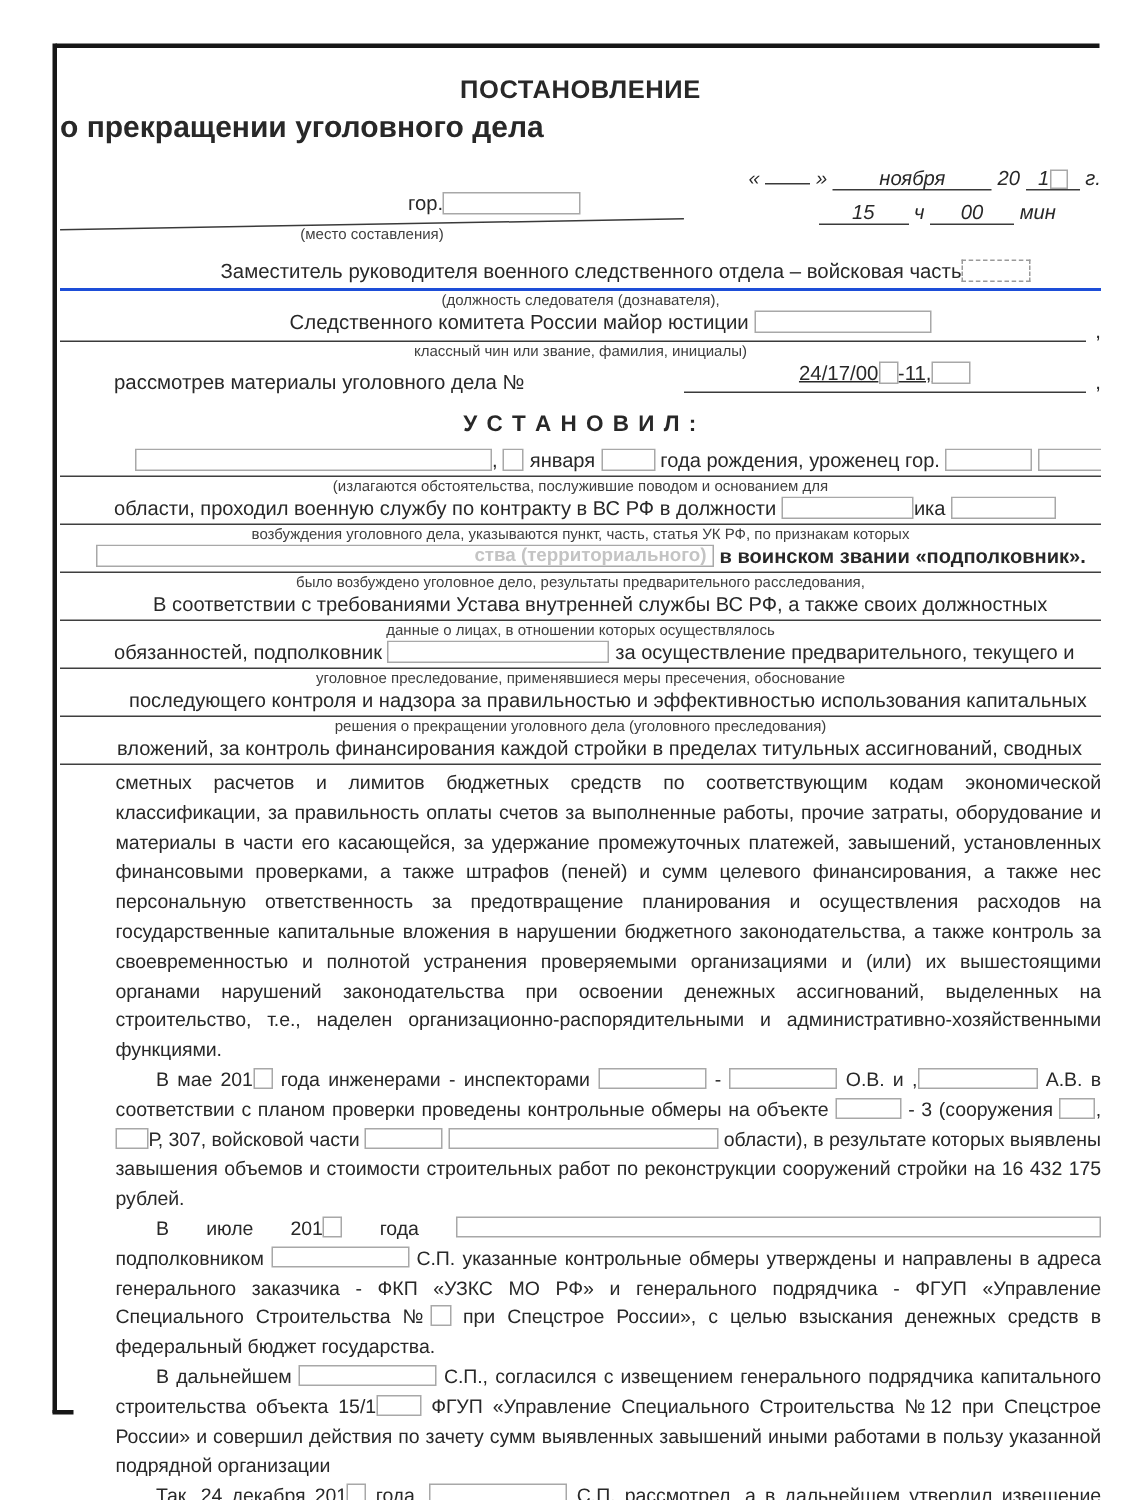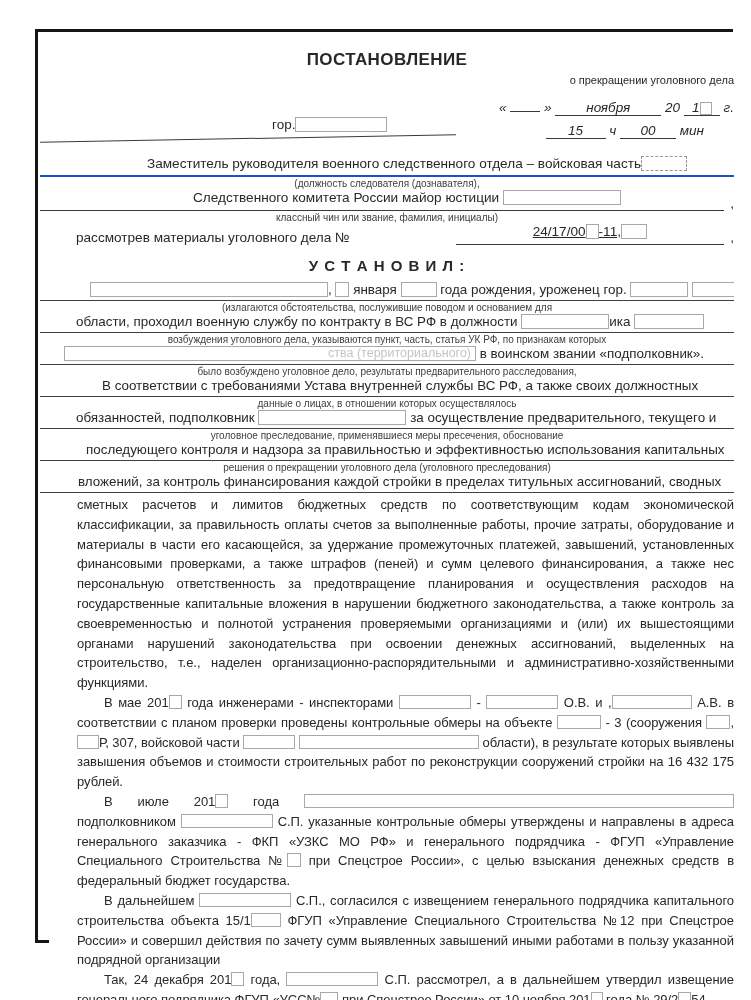--- a/index.html
+++ b/index.html
@@ -9,21 +9,21 @@
     font-family: "Liberation Sans", "DejaVu Sans", sans-serif;
     color: #282828; overflow: hidden; padding-left: 45px;
   }
   .scan-border-top  { position: absolute; top: 29px;  left: 37px; width: 696px; height: 3px; background: #161616; }
   .scan-border-left { position: absolute; top: 29px;  left: 35px; width: 3px;  height: 913px; background: #161616; }
   .scan-border-foot { position: absolute; top: 940px; left: 35px; width: 14px; height: 3px; background: #161616; }
 
   .content { position: absolute; left: 40px; top: 50px; width: 694px; }
 
   .doc-title    { text-align: center; font-weight: bold; font-size: 17px; letter-spacing: .4px; }
-  .doc-subtitle { text-align: right; font-weight: normal; font-size: 11px; margin-top: 4px; }
+  .doc-subtitle { text-align: left; font-weight: bold; font-size: 20px; margin-top: 4px; }
 
   .meta { display: flex; justify-content: space-between; margin-top: 14px; font-size: 13.5px; }
   .place { width: 416px; margin-top: 17px; }
   .place-line { padding-left: 232px; height: 20px; }
   .place-rule { height: 0; border-bottom: 1.5px solid #3a3a3a; transform: rotate(-1deg); margin-top: 1px; }
   .caption { text-align: center; font-size: 10px; color: #3e3e3e; height: 13px; padding-top: 1px; }
   .datetime { width: 268px; font-style: italic; }
   .dt-row { text-align: right; height: 23px; white-space: nowrap; }
   .dt-row.time { padding-right: 30px; }
   .ul { display: inline-block; border-bottom: 1px solid #3a3a3a; text-align: center; }
@@ -69,20 +69,21 @@
   <div class="content">
     <div class="doc-title">ПОСТАНОВЛЕНИЕ</div>
     <div class="doc-subtitle">о прекращении уголовного дела</div>
 
     <div class="meta">
       <div class="place">
         <div class="place-line">
           <span>гор.</span><span class="redact" style="width:92px"></span>
         </div>
         <div class="place-rule"></div>
+        <div class="caption">(место составления)</div>
       </div>
       <div class="datetime">
         <div class="dt-row">
           <span>«</span>
           <span class="ul day"></span>
           <span>»</span>
           <span class="ul month">ноября</span>
           <span>20</span>
           <span class="ul year"><span>1</span><span class="redact" style="width:12px;height:13px"></span></span>
           <span>г.</span>
@@ -117,21 +118,21 @@
       </div>
     </div>
 
     <div class="ustanovil">У С Т А Н О В И Л :</div>
 
     <div id="form-lines">
         <div class="field-line" style="padding-left: 50px;"><span class="redact" style="width: 238px;"></span><span>, </span><span class="redact" style="width: 14px;"></span><span> января </span><span class="redact" style="width: 36px;"></span><span> года рождения, уроженец гор. </span><span class="redact" style="width: 58px;"></span><span> </span><span class="redact" style="width: 86px;"></span></div>
         <div class="caption">(излагаются обстоятельства, послужившие поводом и основанием для</div>
         <div class="field-line" style="padding-left: 36px;"><span>области, проходил военную службу по контракту в ВС РФ в должности </span><span class="redact" style="width: 88px;"></span><span>ика </span><span class="redact" style="width: 70px;"></span></div>
         <div class="caption">возбуждения уголовного дела, указываются пункт, часть, статья УК РФ, по признакам которых</div>
-        <div class="field-line" style="padding-left: 24px;"><span class="redact" style="width: 412px;"><span class="ghost">ства (территориального)</span></span><span> в воинском звании «подполковник».</span></div>
+        <div class="field-line" style="padding-left: 24px; font-weight: bold;"><span class="redact" style="width: 412px;"><span class="ghost">ства (территориального)</span></span><span> в воинском звании «подполковник».</span></div>
         <div class="caption">было возбуждено уголовное дело, результаты предварительного расследования,</div>
         <div class="field-line" style="padding-left: 62px;"><span>В соответствии с требованиями Устава внутренней службы ВС РФ, а также своих должностных</span></div>
         <div class="caption">данные о лицах, в отношении которых осуществлялось</div>
         <div class="field-line" style="padding-left: 36px;"><span>обязанностей, подполковник </span><span class="redact" style="width: 148px;"></span><span> за осуществление предварительного, текущего и</span></div>
         <div class="caption">уголовное преследование, применявшиеся меры пресечения, обоснование</div>
         <div class="field-line" style="padding-left: 46px;"><span>последующего контроля и надзора за правильностью и эффективностью использования капитальных</span></div>
         <div class="caption">решения о прекращении уголовного дела (уголовного преследования)</div>
         <div class="field-line" style="padding-left: 38px;"><span>вложений, за контроль финансирования каждой стройки в пределах титульных ассигнований, сводных</span></div>
       </div>
     <div id="body-paragraphs" class="body-sec">

